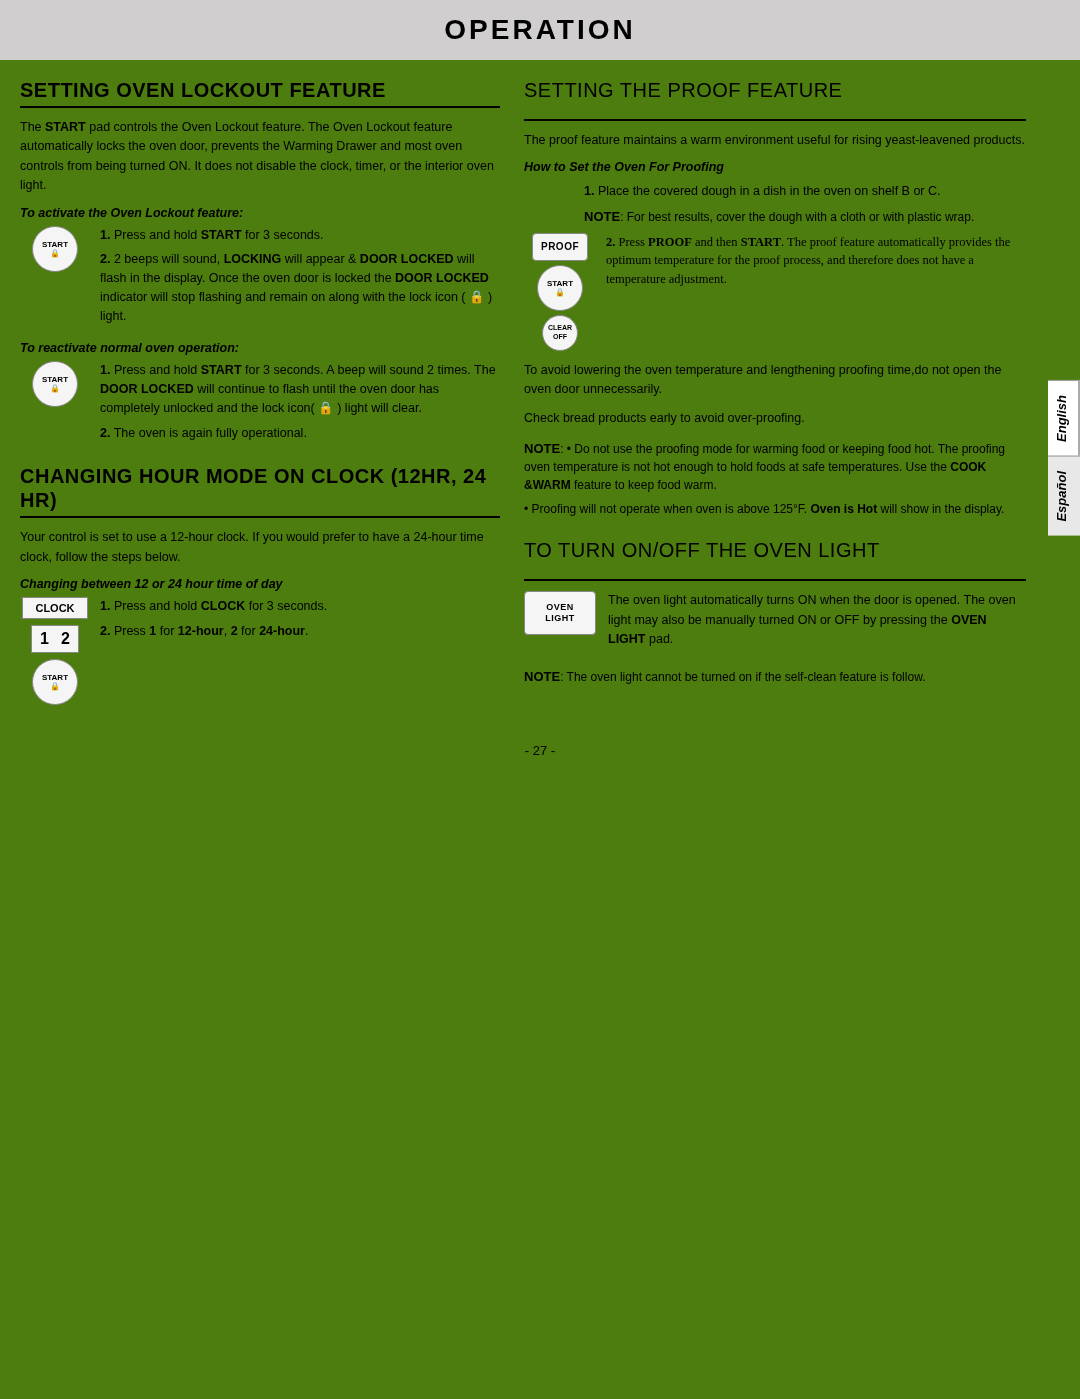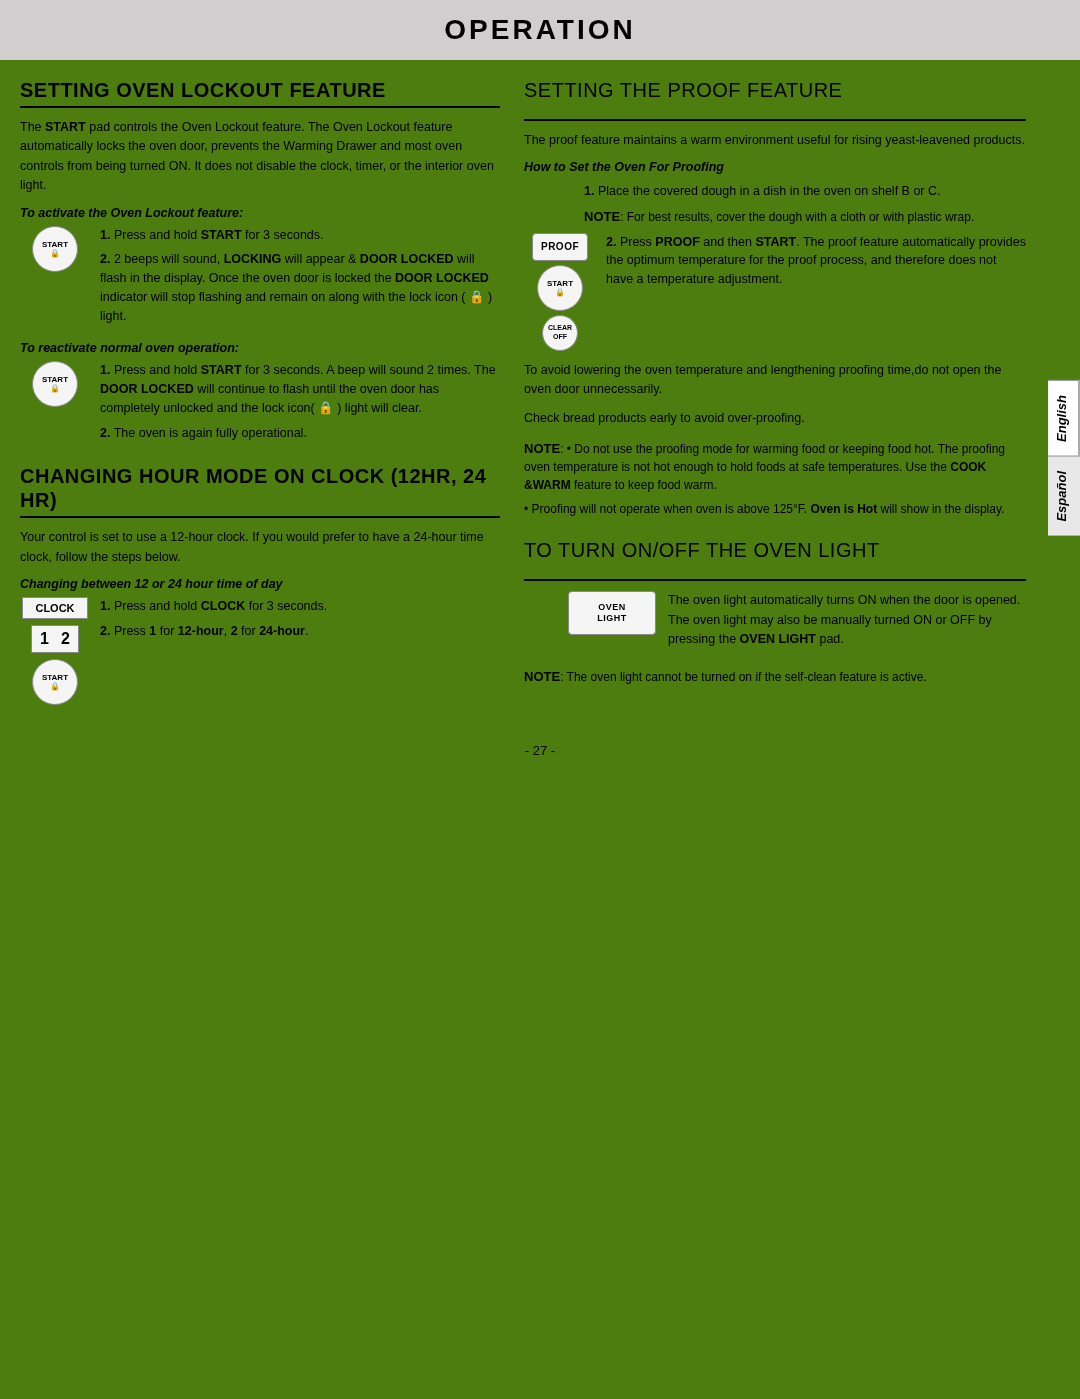--- a/index.html
+++ b/index.html
@@ -260,20 +260,21 @@
       display: flex;
       flex-direction: column;
       align-items: center;
       gap: 4px;
     }
 
     .proof-text-col {
       flex: 1;
       font-size: 12.5px;
       line-height: 1.5;
+      font-family: Liberation Serif, serif;
     }
 
     
     .page-number {
       text-align: center;
       font-size: 13px;
       margin-top: 30px;
       padding-bottom: 20px;
     }
 
@@ -416,32 +417,32 @@
         </div>
         <div class="note-block" style="margin-top:6px;">
           • Proofing will not operate when oven is above 125°F. <strong>Oven is Hot</strong> will show in the display.
         </div>
       </div>
 
       <div style="margin-top:20px;">
         <div class="section-title-right">TO TURN ON/OFF THE OVEN LIGHT</div>
 
         <div style="display:flex; gap:12px; align-items:flex-start;">
-          <div style="flex-shrink:0; width:88px;margin-left:44px;">
+          <div style="flex-shrink:0; width:72px;">
             <div class="btn-key" style="min-height:44px;">
               <span style="font-size:9px;font-weight:bold;line-height:1.3;">OVEN<br>LIGHT</span>
             </div>
           </div>
           <div>
             <p class="body-text">The oven light automatically turns ON when the door is opened. The oven light may also be manually turned ON or OFF by pressing the <strong>OVEN LIGHT</strong> pad.</p>
           </div>
         </div>
 
         <div class="note-block" style="margin-top:8px;">
-          <span class="note-label">NOTE</span>: <span>The oven light cannot be turned on if the self-clean feature is active.</span>
+          <span class="note-label">NOTE</span>: <span>The oven light cannot be turned on if the self-clean feature is follow.</span>
         </div>
       </div>
 
     </div>
 
   </div>
 
   <div class="page-number">- 27 -</div>
 
 </div>

